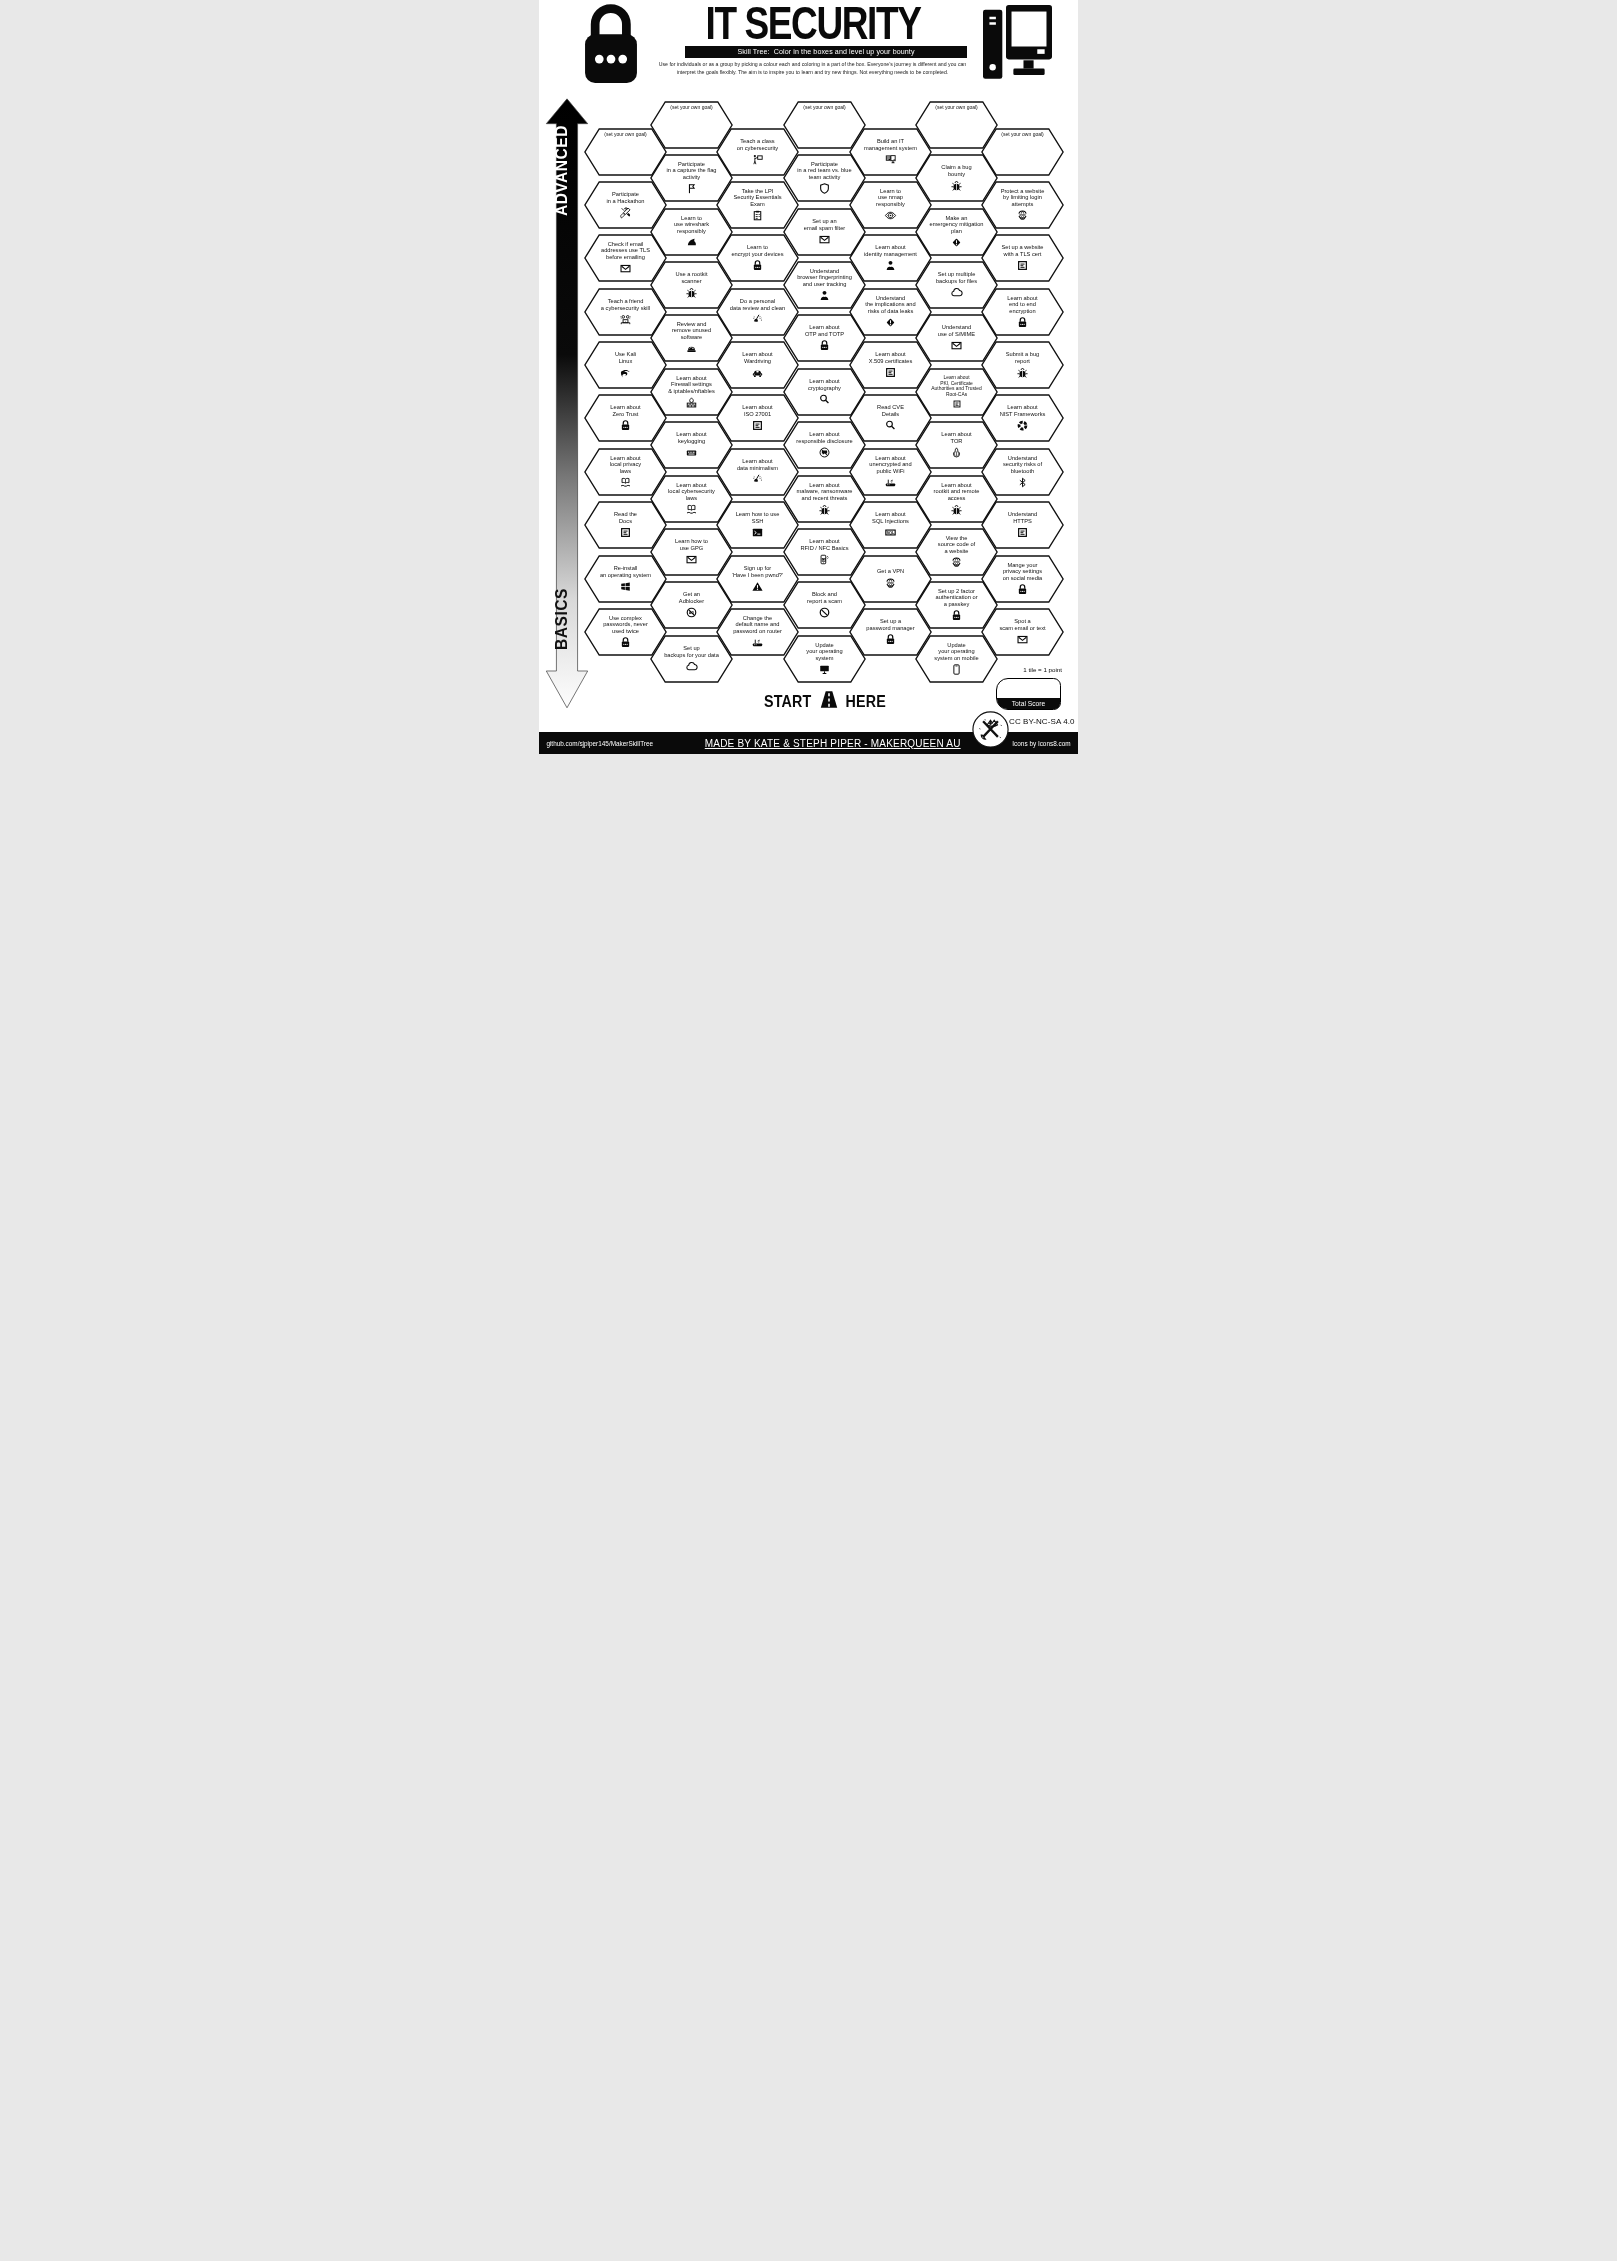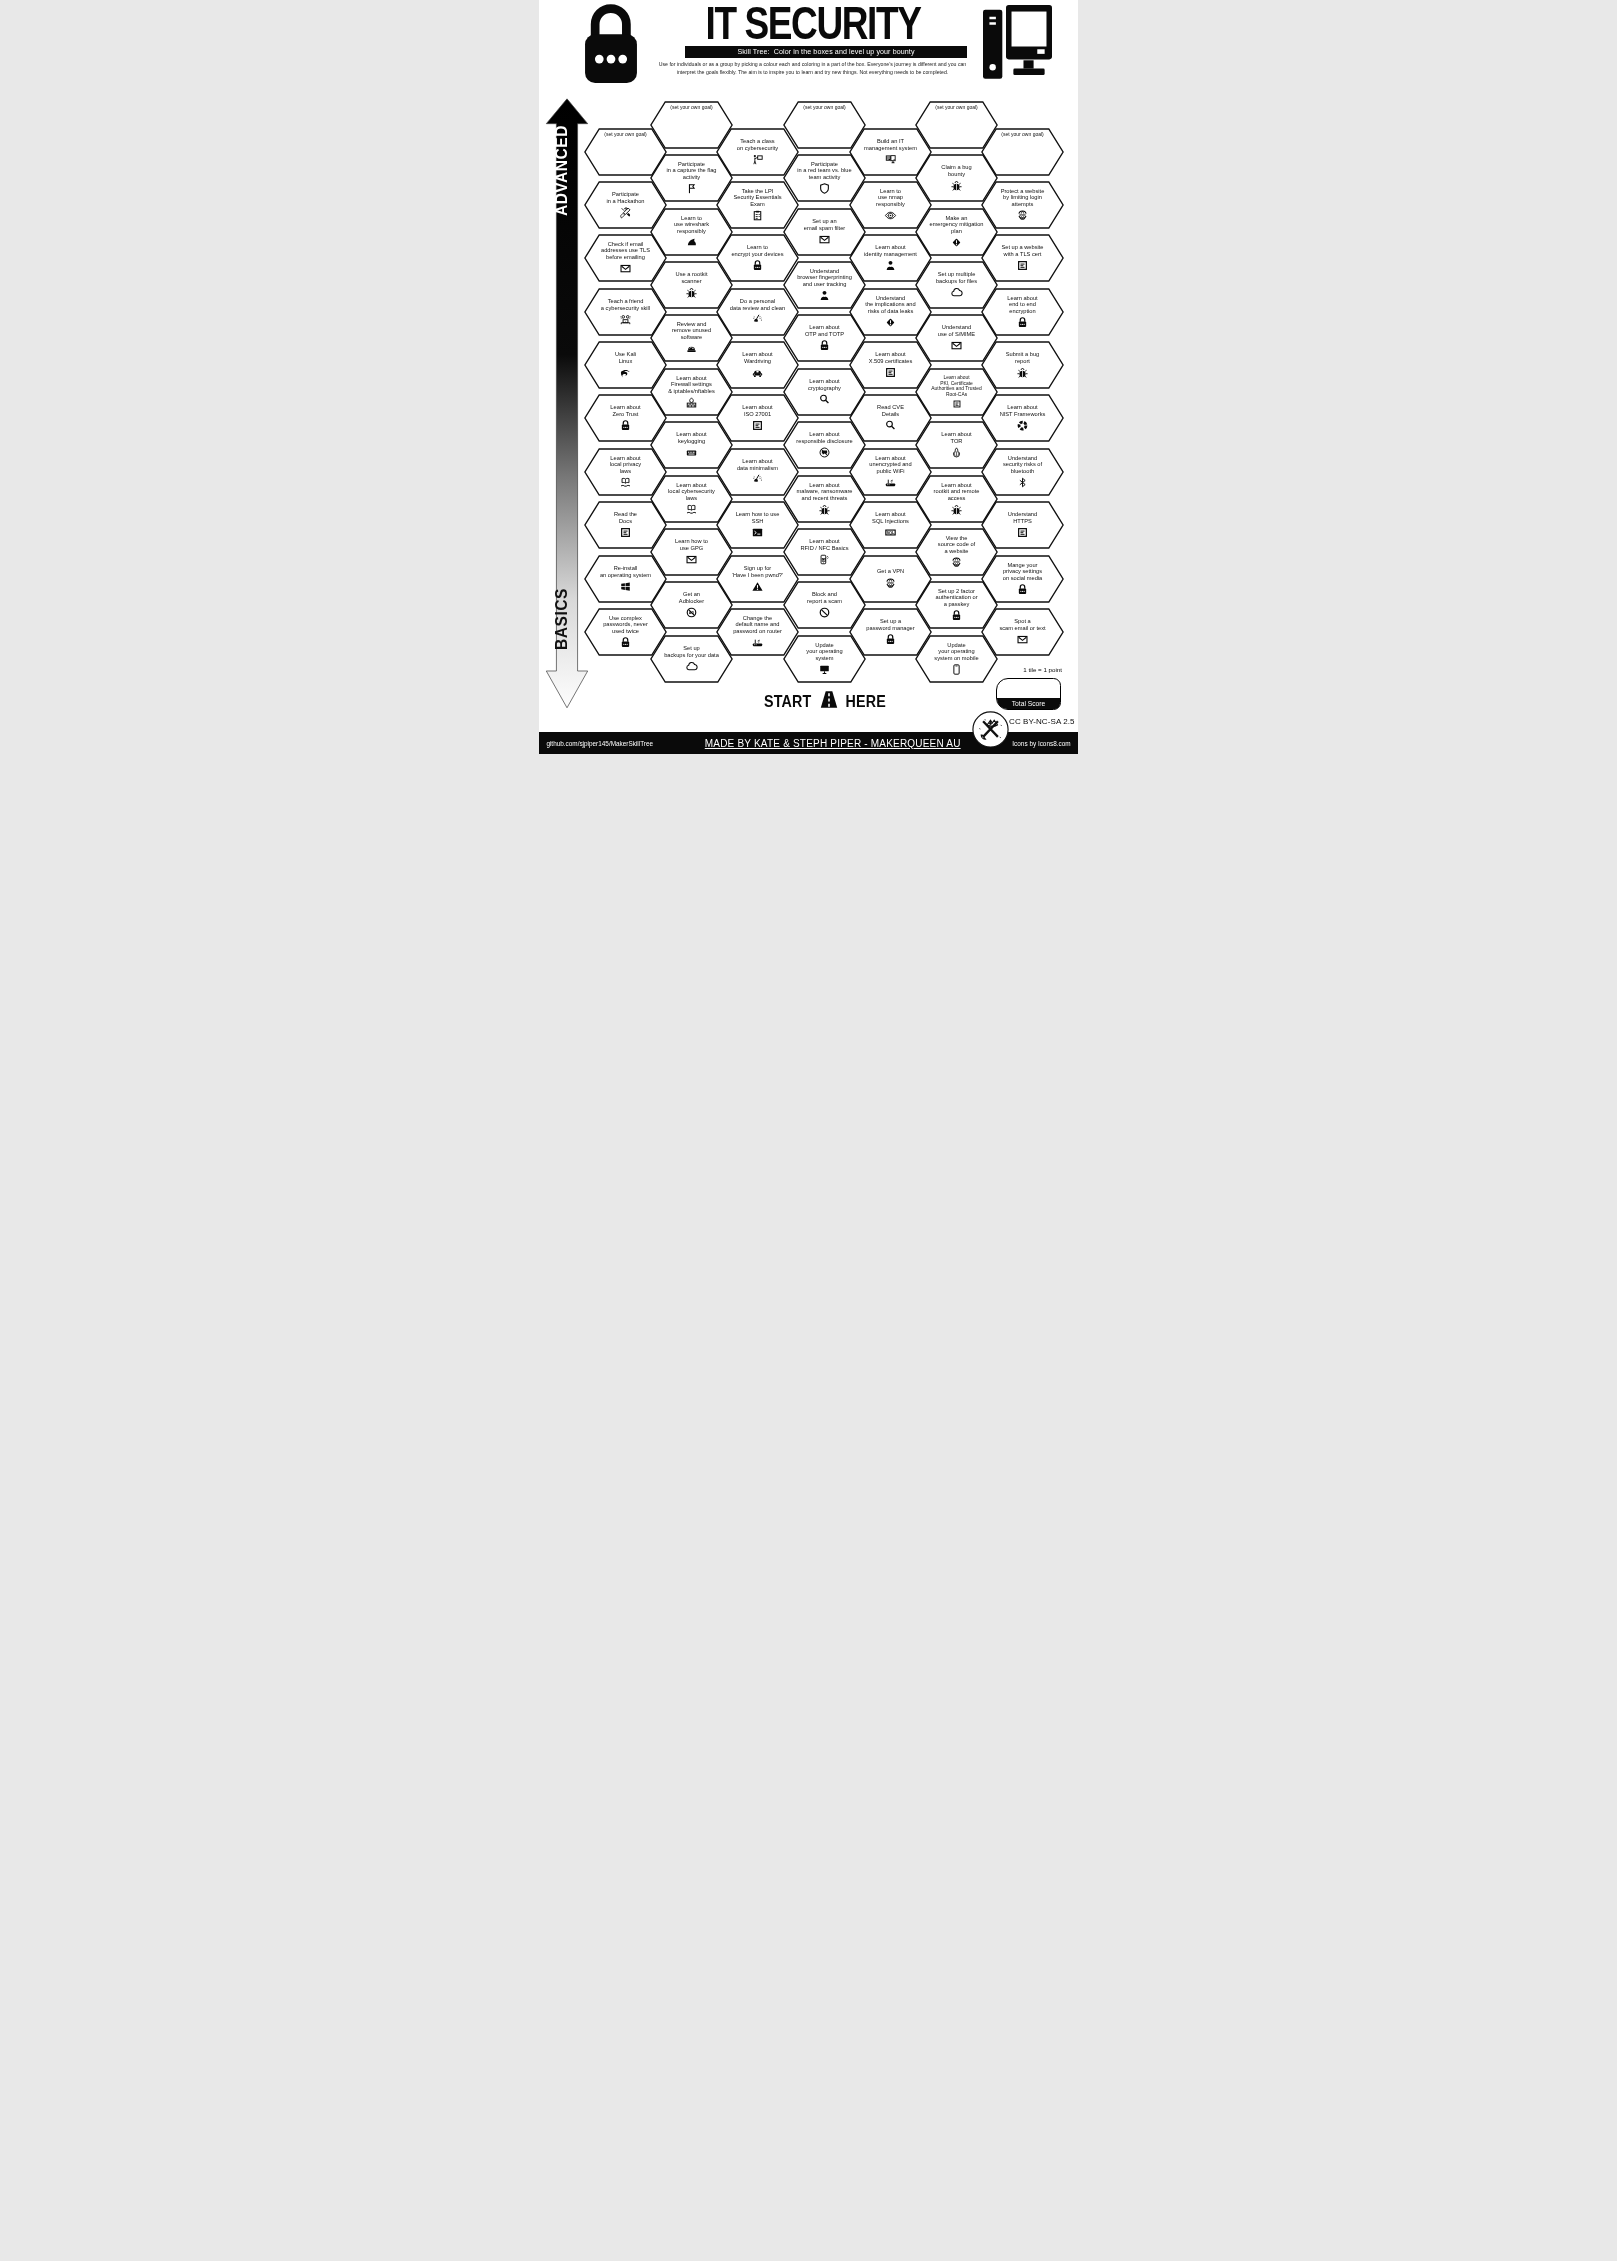--- a/index.html
+++ b/index.html
@@ -1168,21 +1168,21 @@
   <div id="logo">
     <svg width="37" height="37" viewBox="0 0 80 80">
       <circle cx="40" cy="40" r="38" fill="#fff" stroke="#111" stroke-width="2.5"></circle>
       <path d="M24 22l32 34M56 22L24 56" stroke="#111" stroke-width="5" fill="none"></path>
       <path d="M20 52c0 6 5 9 9 9l-7-9z" fill="none" stroke="#111" stroke-width="2.5"></path>
       <path d="M33 30l7-10 4 6 4-6 7 10c-7 4-15 4-22 0z" fill="none" stroke="#111" stroke-width="2.5"></path>
       <circle cx="40" cy="27" r="3" fill="#111"></circle>
       <path d="M62 30l2 2M16 38l2 1M60 56l2 2M28 18l1 2" stroke="#111" stroke-width="2"></path>
     </svg>
   </div>
-  <div id="license">CC BY-NC-SA 2.5</div>
+  <div id="license">CC BY-NC-SA 4.0</div>
 
   <div id="footer">
     <span class="fl">github.com/sjpiper145/MakerSkillTree</span>
     <span class="fc">MADE BY KATE &amp; STEPH PIPER  -  MAKERQUEEN AU</span>
     <span class="fr">Icons by Icons8.com</span>
   </div>
 </div>
 
 
 </body></html>

